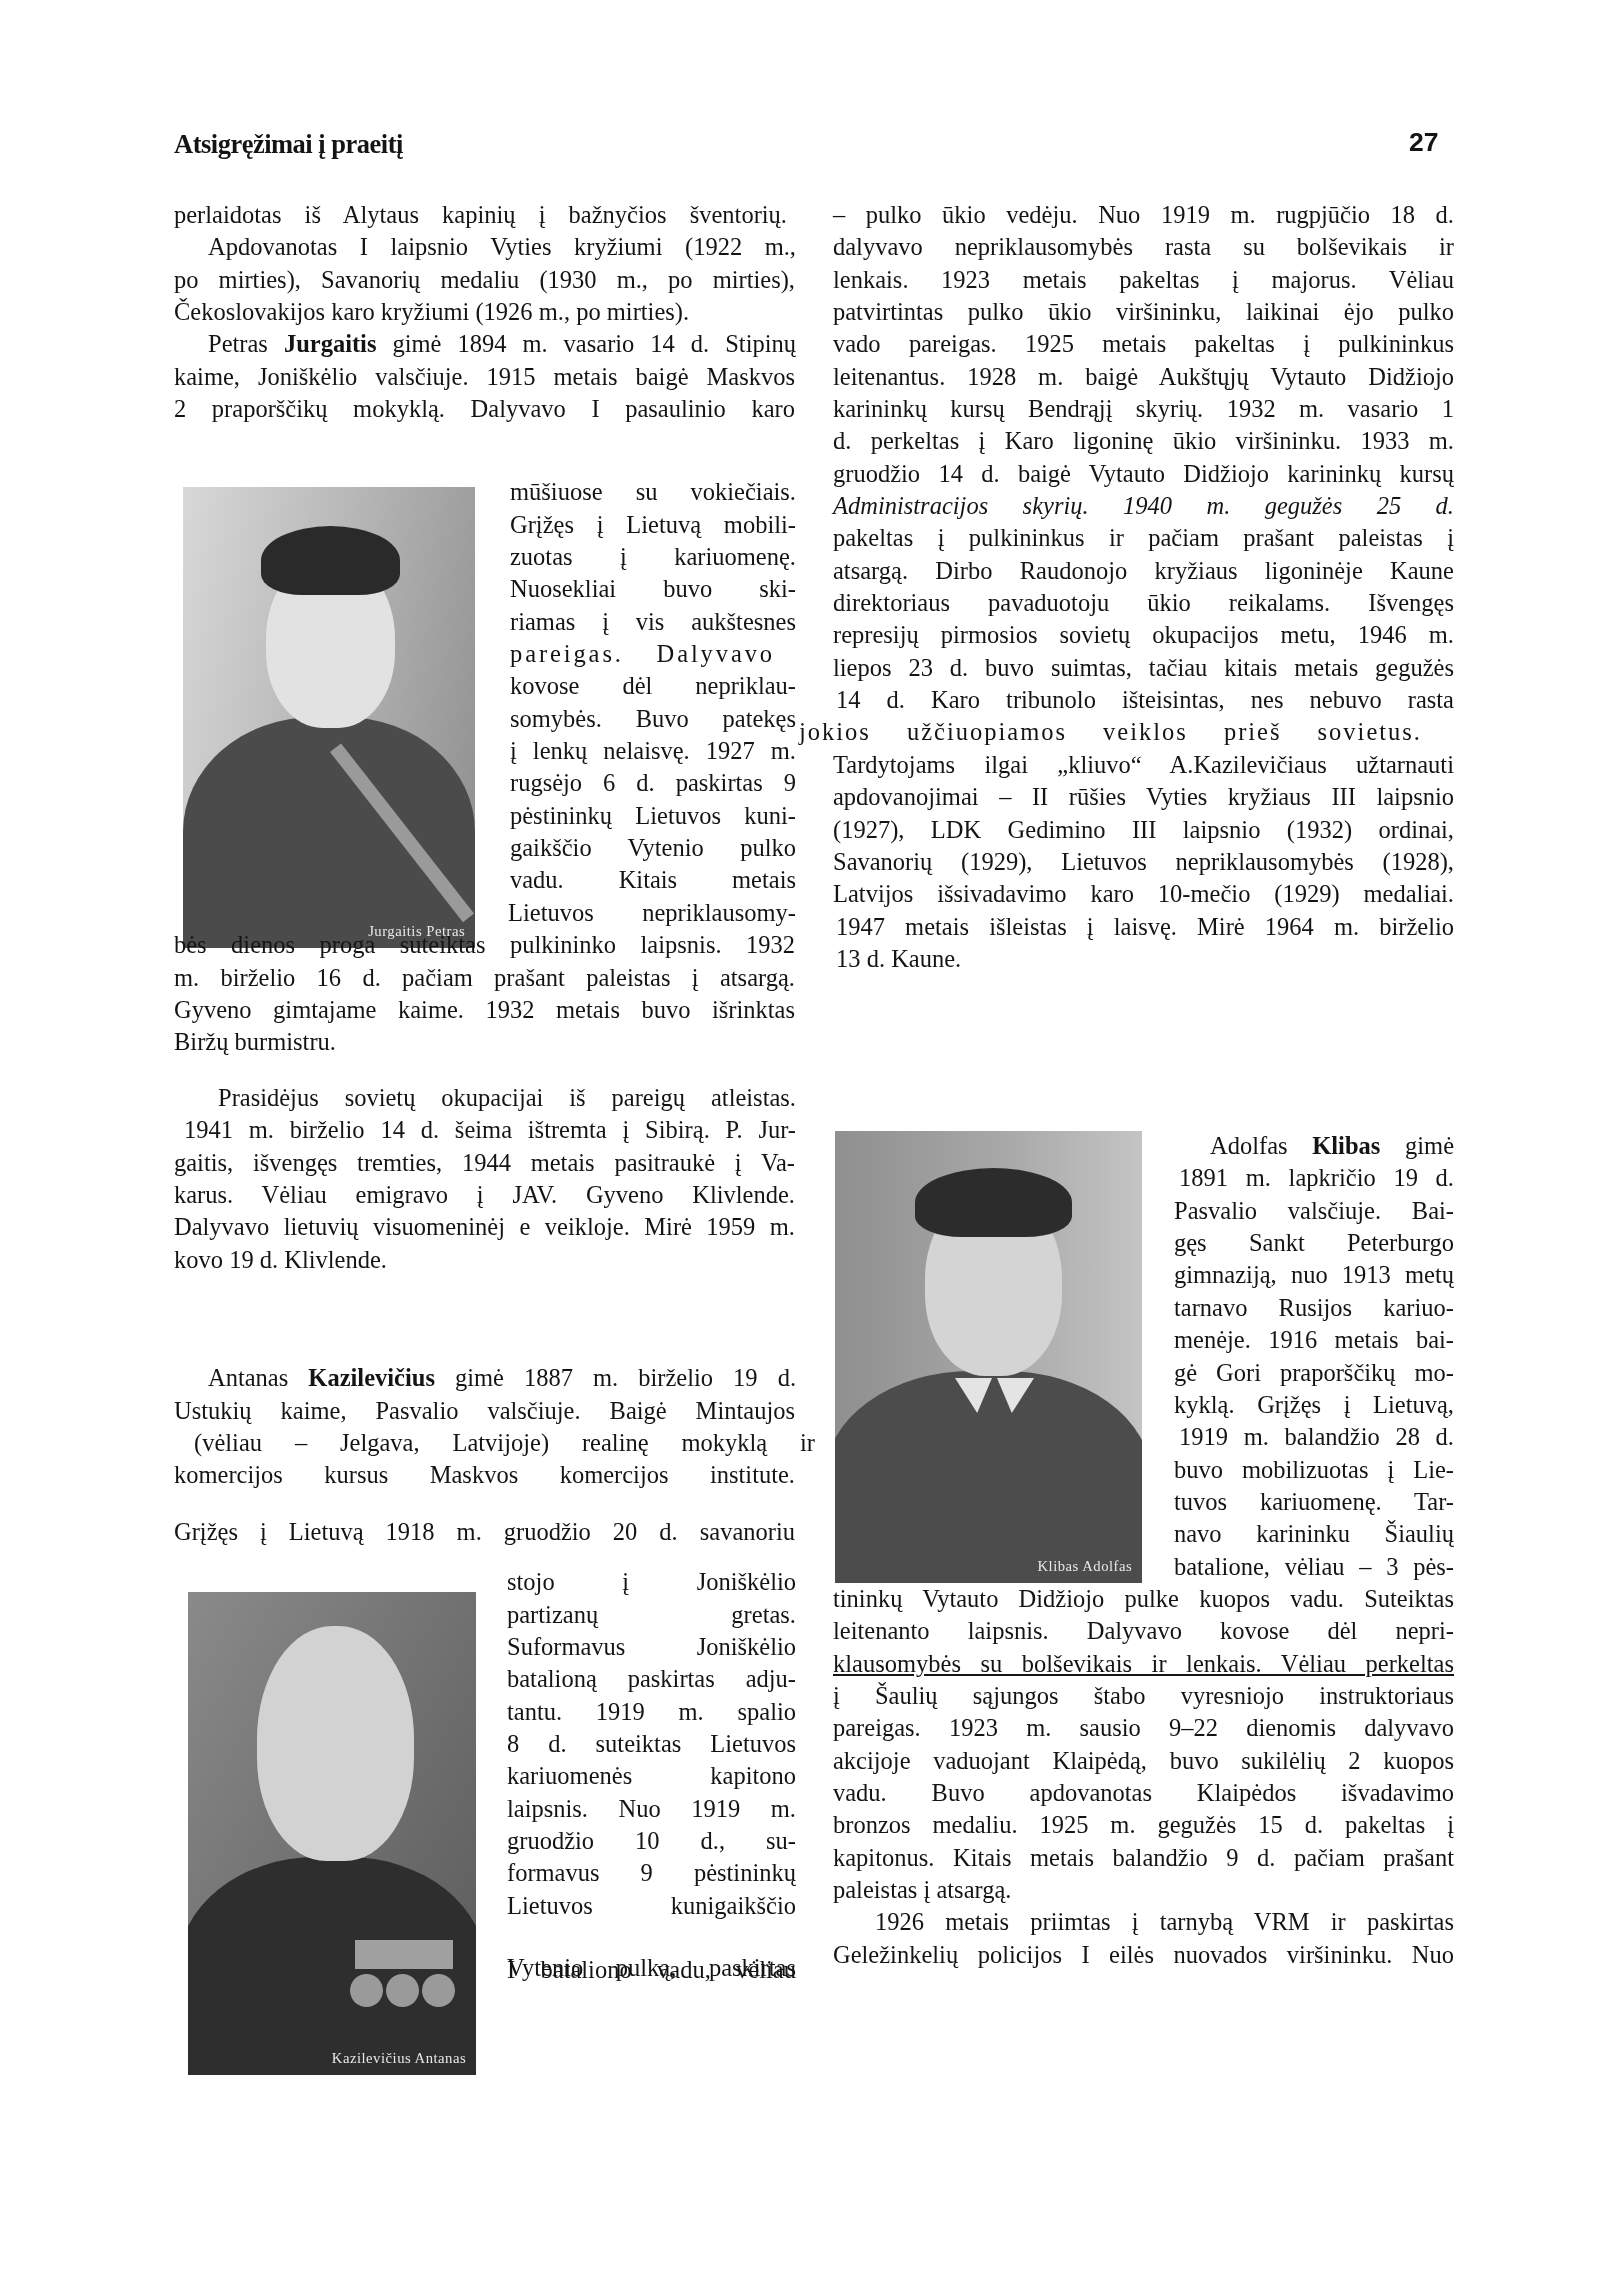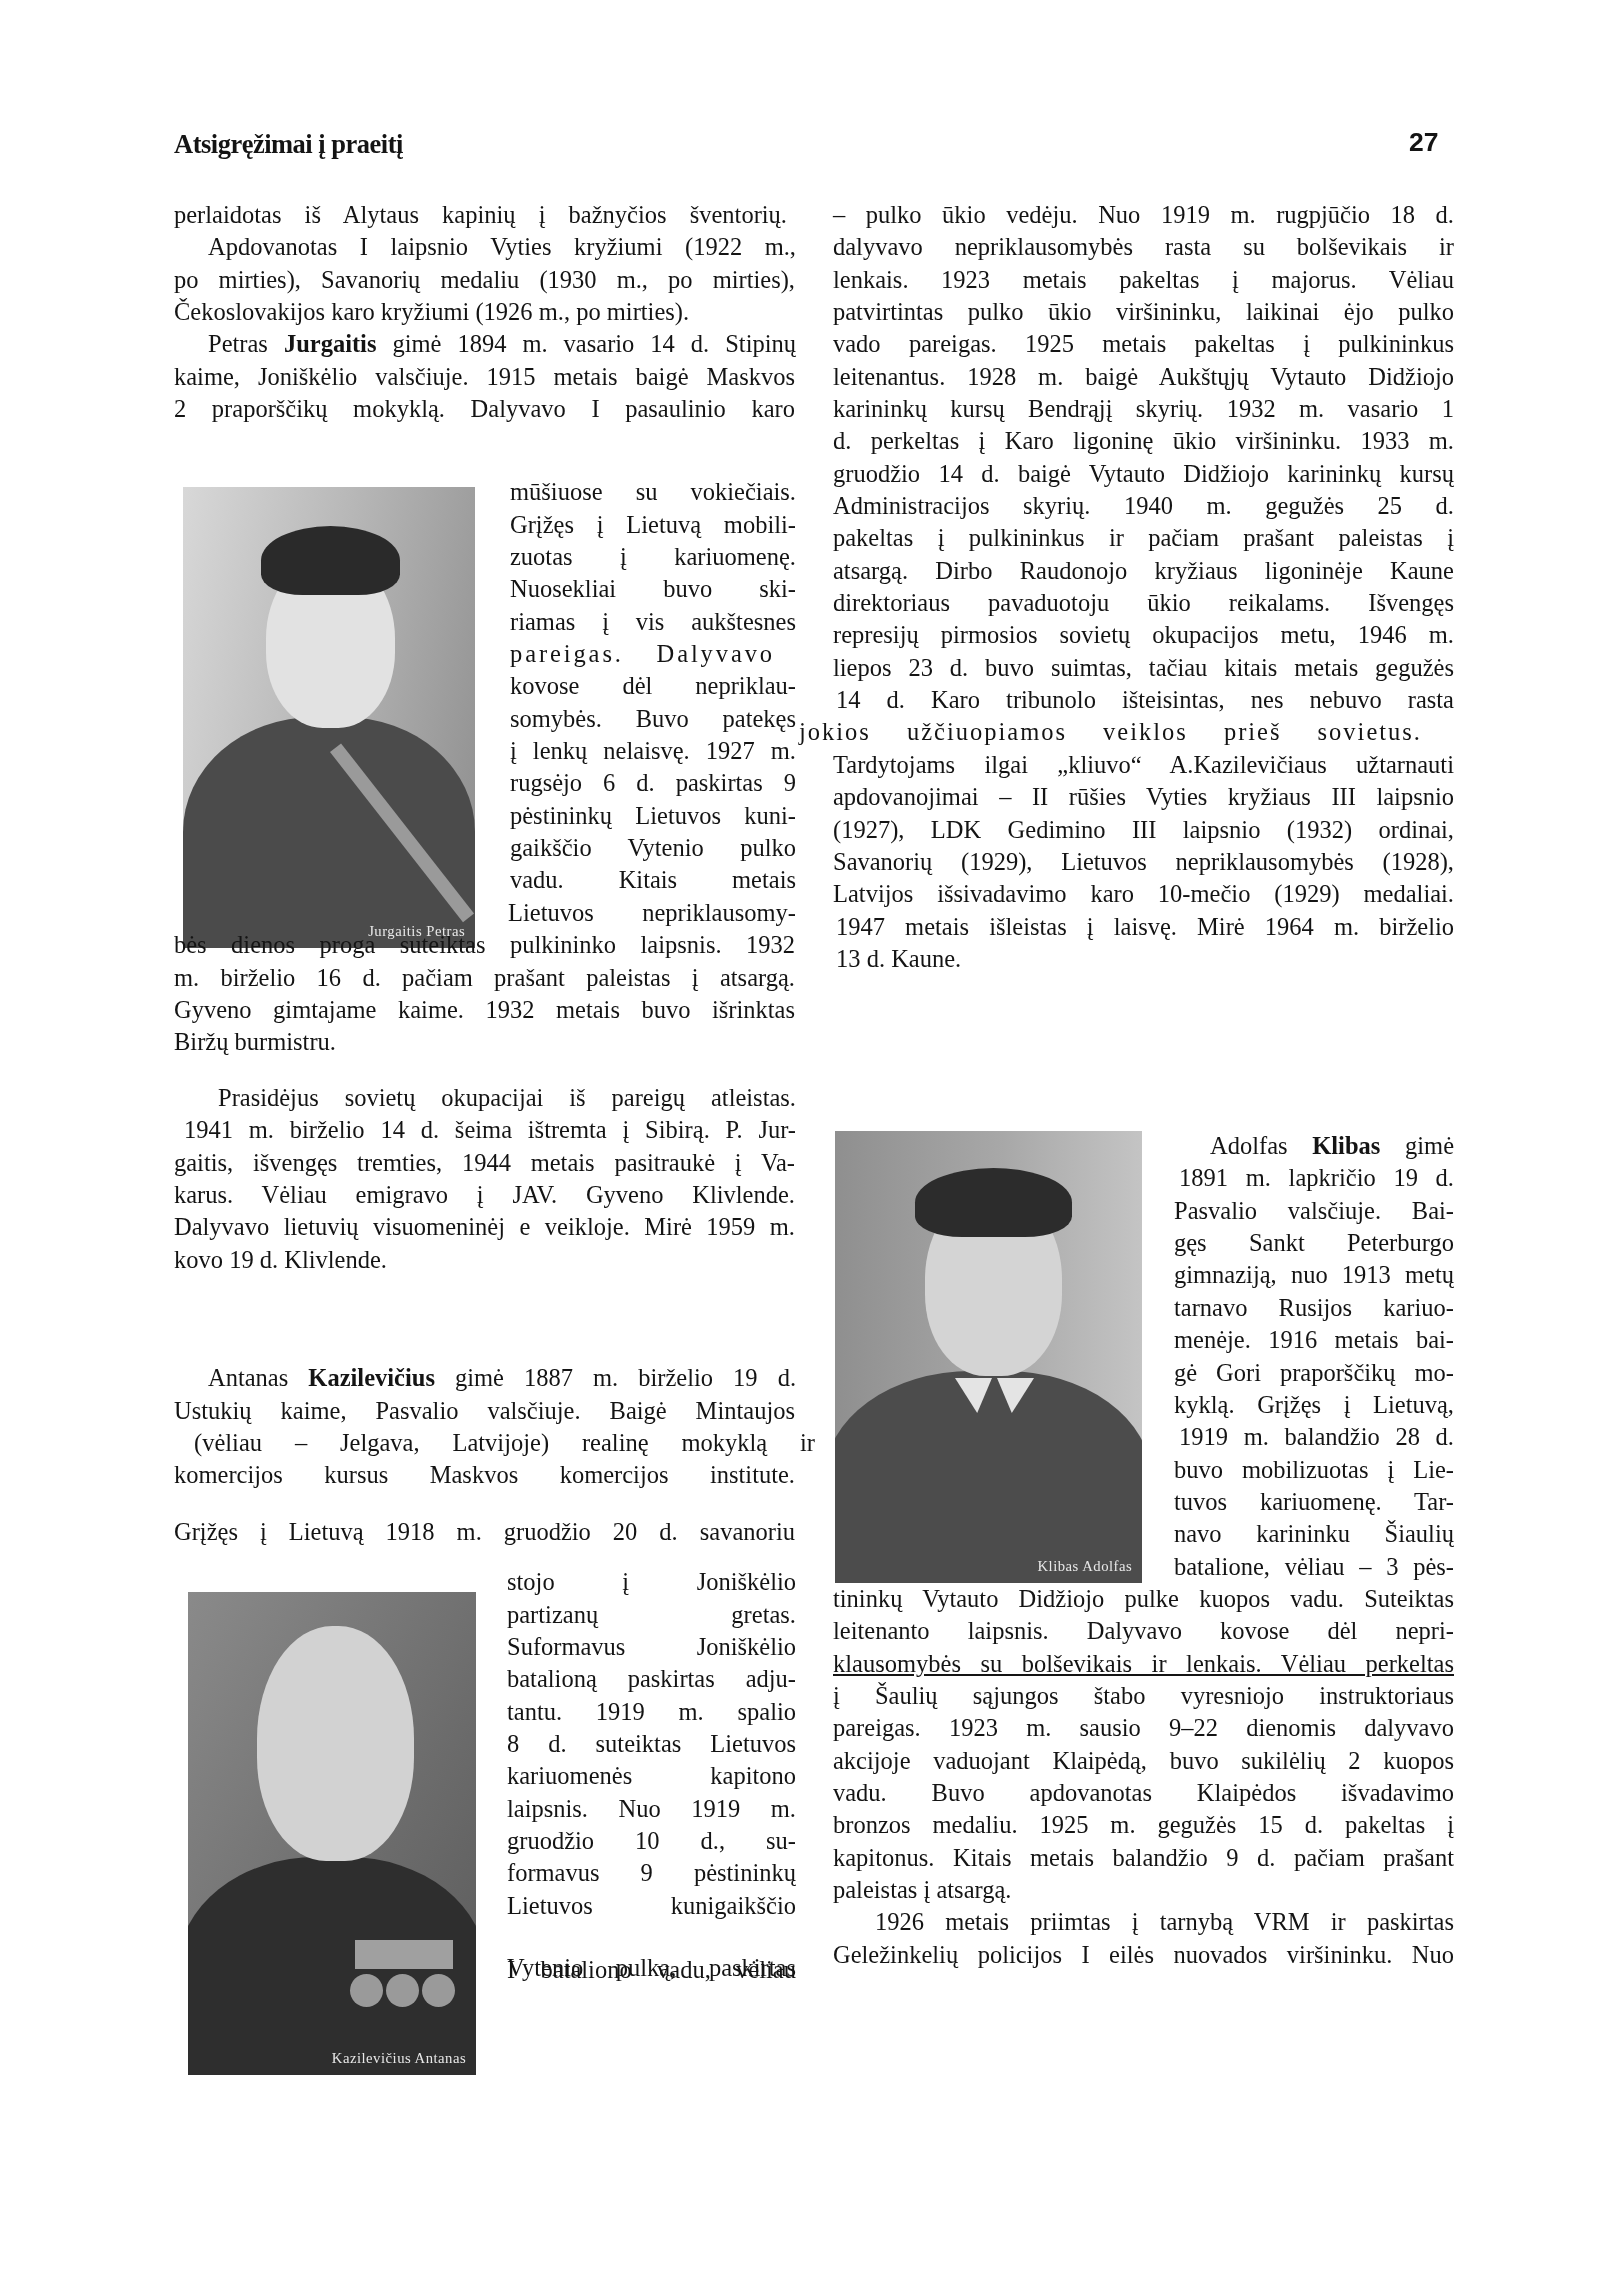--- a/index.html
+++ b/index.html
@@ -112,21 +112,21 @@
   <div>
     <div class="line" style="left:833px;top:199px;width:621px;">– pulko ūkio vedėju. Nuo 1919 m. rugpjūčio 18 d.</div>
     <div class="line" style="left:833px;top:231px;width:621px;">dalyvavo nepriklausomybės rasta su bolševikais ir</div>
     <div class="line" style="left:833px;top:264px;width:621px;">lenkais. 1923 metais pakeltas į majorus. Vėliau</div>
     <div class="line" style="left:833px;top:296px;width:621px;">patvirtintas pulko ūkio viršininku, laikinai ėjo pulko</div>
     <div class="line" style="left:833px;top:328px;width:621px;">vado pareigas. 1925 metais pakeltas į pulkininkus</div>
     <div class="line" style="left:833px;top:361px;width:621px;">leitenantus. 1928 m. baigė Aukštųjų Vytauto Didžiojo</div>
     <div class="line" style="left:833px;top:393px;width:621px;">karininkų kursų Bendrąjį skyrių. 1932 m. vasario 1</div>
     <div class="line" style="left:833px;top:425px;width:621px;">d. perkeltas į Karo ligoninę ūkio viršininku. 1933 m.</div>
     <div class="line" style="left:833px;top:458px;width:621px;">gruodžio 14 d. baigė Vytauto Didžiojo karininkų kursų</div>
-    <div class="line" style="left:833px;top:490px;width:621px;">Administracijos skyrių. 1940 m. gegužės 25 d.</div>
+    <div class="line" style="left:833px;top:490px;width:621px;font-style:italic;">Administracijos skyrių. 1940 m. gegužės 25 d.</div>
     <div class="line" style="left:833px;top:522px;width:621px;">pakeltas į pulkininkus ir pačiam prašant paleistas į</div>
     <div class="line" style="left:833px;top:555px;width:621px;">atsargą. Dirbo Raudonojo kryžiaus ligoninėje Kaune</div>
     <div class="line" style="left:833px;top:587px;width:621px;">direktoriaus pavaduotoju ūkio reikalams. Išvengęs</div>
     <div class="line" style="left:833px;top:619px;width:621px;">represijų pirmosios sovietų okupacijos metu, 1946 m.</div>
     <div class="line" style="left:833px;top:652px;width:621px;">liepos 23 d. buvo suimtas, tačiau kitais metais gegužės</div>
     <div class="line" style="left:836px;top:684px;width:618px;">14 d. Karo tribunolo išteisintas, nes nebuvo rasta</div>
     <div class="line" style="left:799px;top:716px;width:623px;letter-spacing:2px;">jokios užčiuopiamos veiklos prieš sovietus.</div>
     <div class="line" style="left:833px;top:749px;width:621px;">Tardytojams ilgai „kliuvo“ A.Kazilevičiaus užtarnauti</div>
     <div class="line" style="left:833px;top:781px;width:621px;">apdovanojimai – II rūšies Vyties kryžiaus III laipsnio</div>
     <div class="line" style="left:833px;top:814px;width:621px;">(1927), LDK Gedimino III laipsnio (1932) ordinai,</div>

